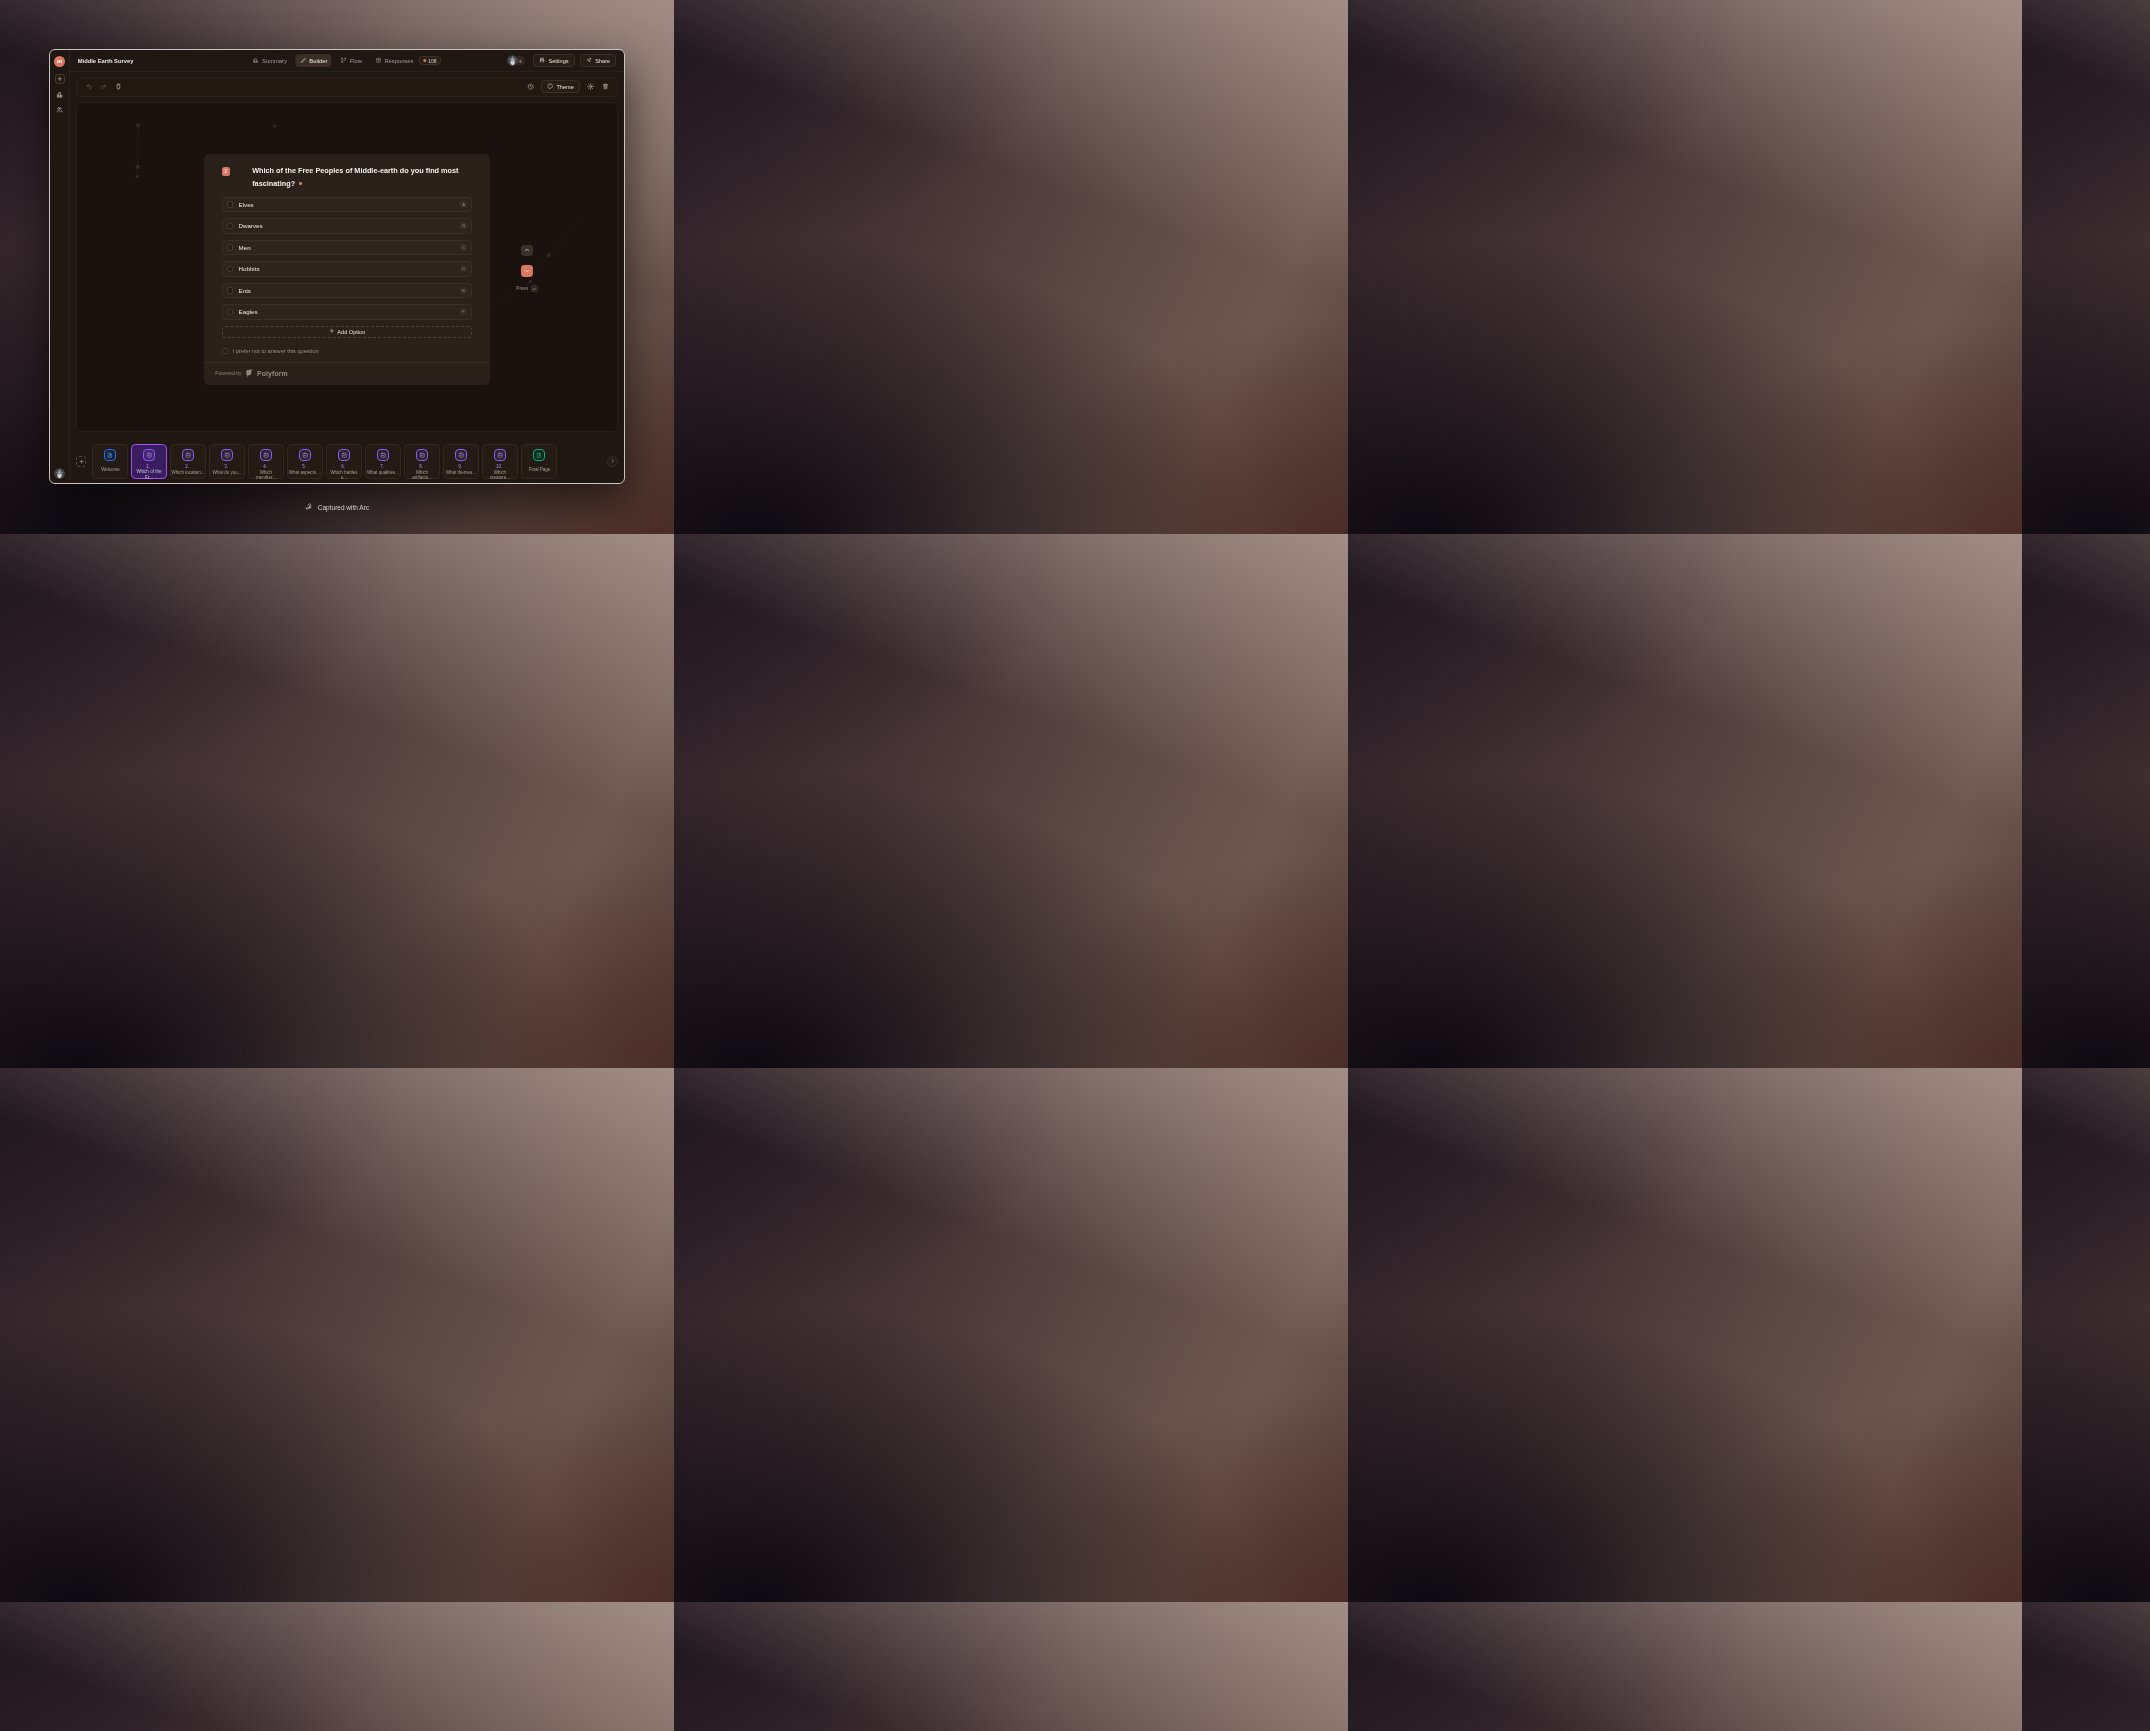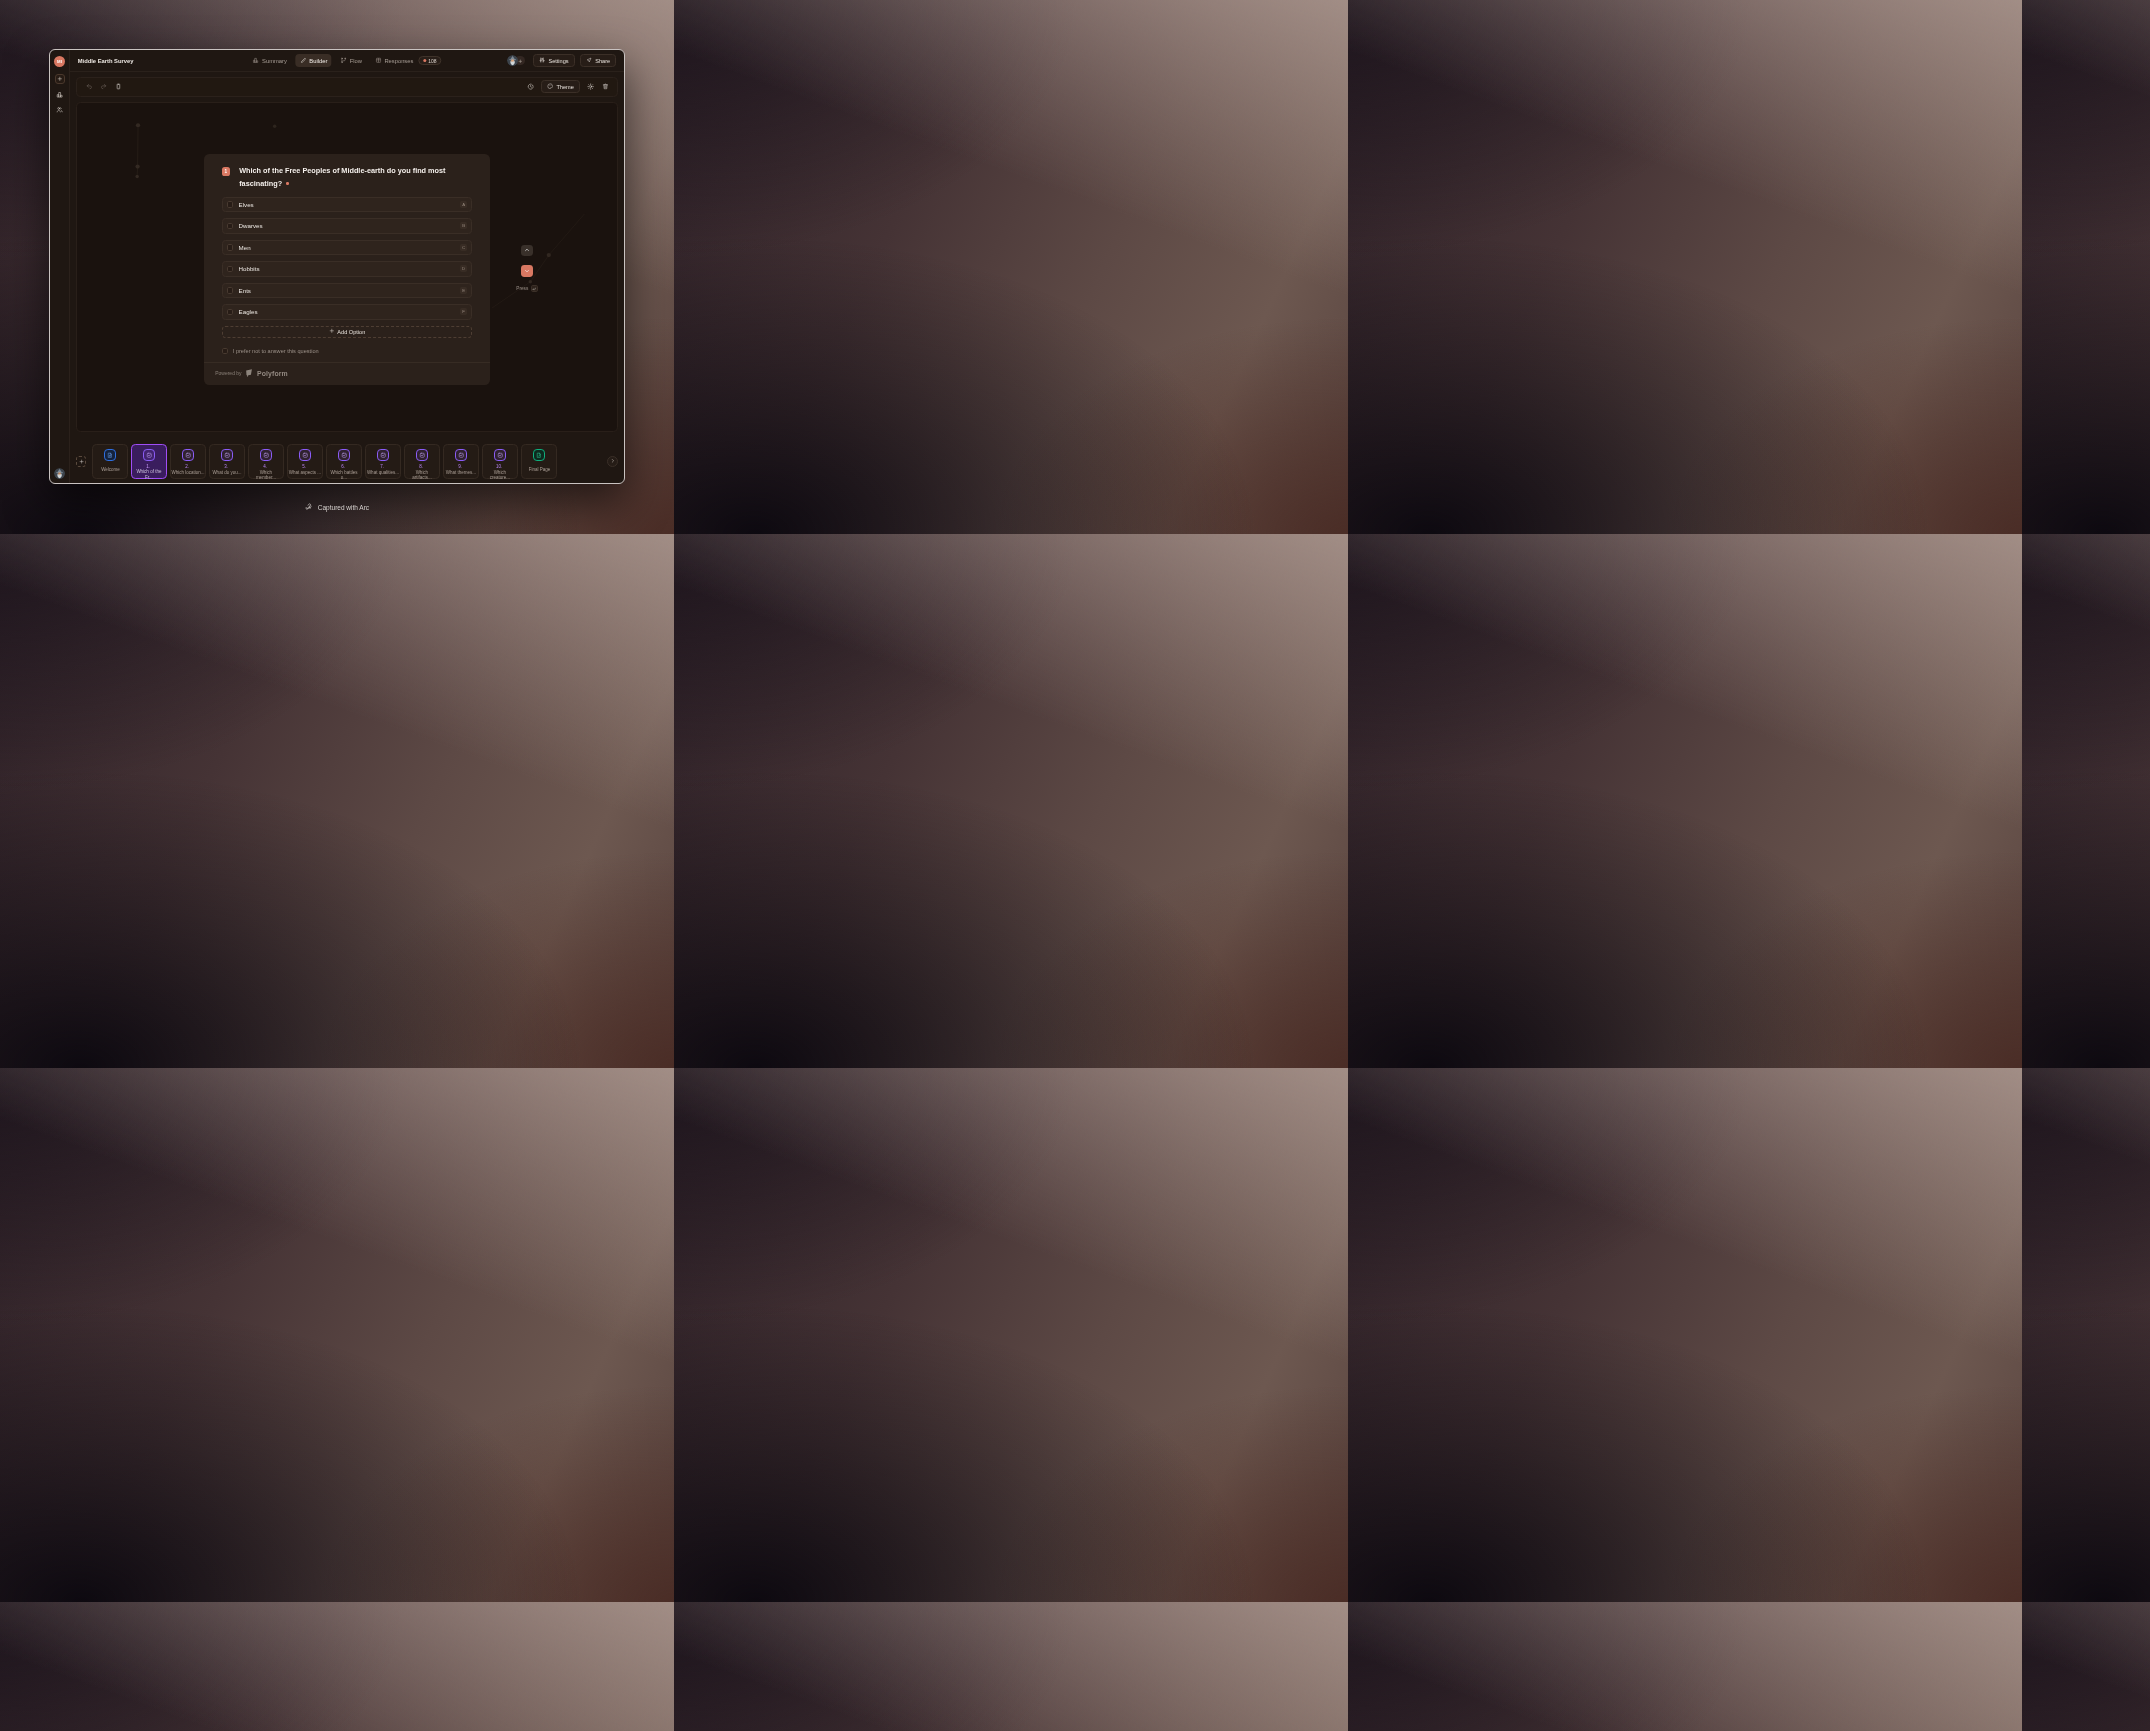--- a/index.html
+++ b/index.html
@@ -67,21 +67,21 @@
   .btn-theme { height:13px; margin:0 5.2px; }
 
   
   .canvas { margin:5.2px 6px 0; height:330px; flex:0 0 330px; border:0.4px solid #291f19;
     border-radius:4.3px; background:#1a120e; position:relative; overflow:hidden; }
   .constellation { position:absolute; inset:0; pointer-events:none; }
 
   .qcard { position:absolute; left:50%; transform:translateX(-50%); top:51px; width:286px;
     background:#2b211b; border-radius:5.2px; }
   .qcard-body { padding:11.2px 17.6px 0; }
-  .q-head { display:flex; gap:9px; }
+  .q-head { display:flex; gap:22px; }
   .q-num { flex:0 0 8.6px; width:8.6px; height:8.6px; margin-top:2.2px; border-radius:2.6px; background:#d97862;
     color:#fff; font-size:4.7px; font-weight:700; display:flex; align-items:center; justify-content:center; }
   .q-text { font-size:7.3px; font-weight:700; color:#f4efeb; line-height:12.5px; }
   .req-dot { display:inline-block; width:2.6px; height:2.6px; border-radius:50%; background:#d97862;
     margin-left:3.9px; vertical-align:0.9px; }
   .options { margin-top:6.5px; }
   .option-row { height:15.5px; border:0.4px solid #3a2e26; background:#2f241d; border-radius:3.4px;
     display:flex; align-items:center; padding:0 4.3px; margin-bottom:6px; cursor:pointer; }
   .checkbox { width:6.5px; height:6.5px; border-radius:1.7px; border:0.6px solid #483a30; background:#271c16; cursor:pointer; }
   .option-label { margin-left:5.2px; font-size:6.2px; color:#ece7e2; }

